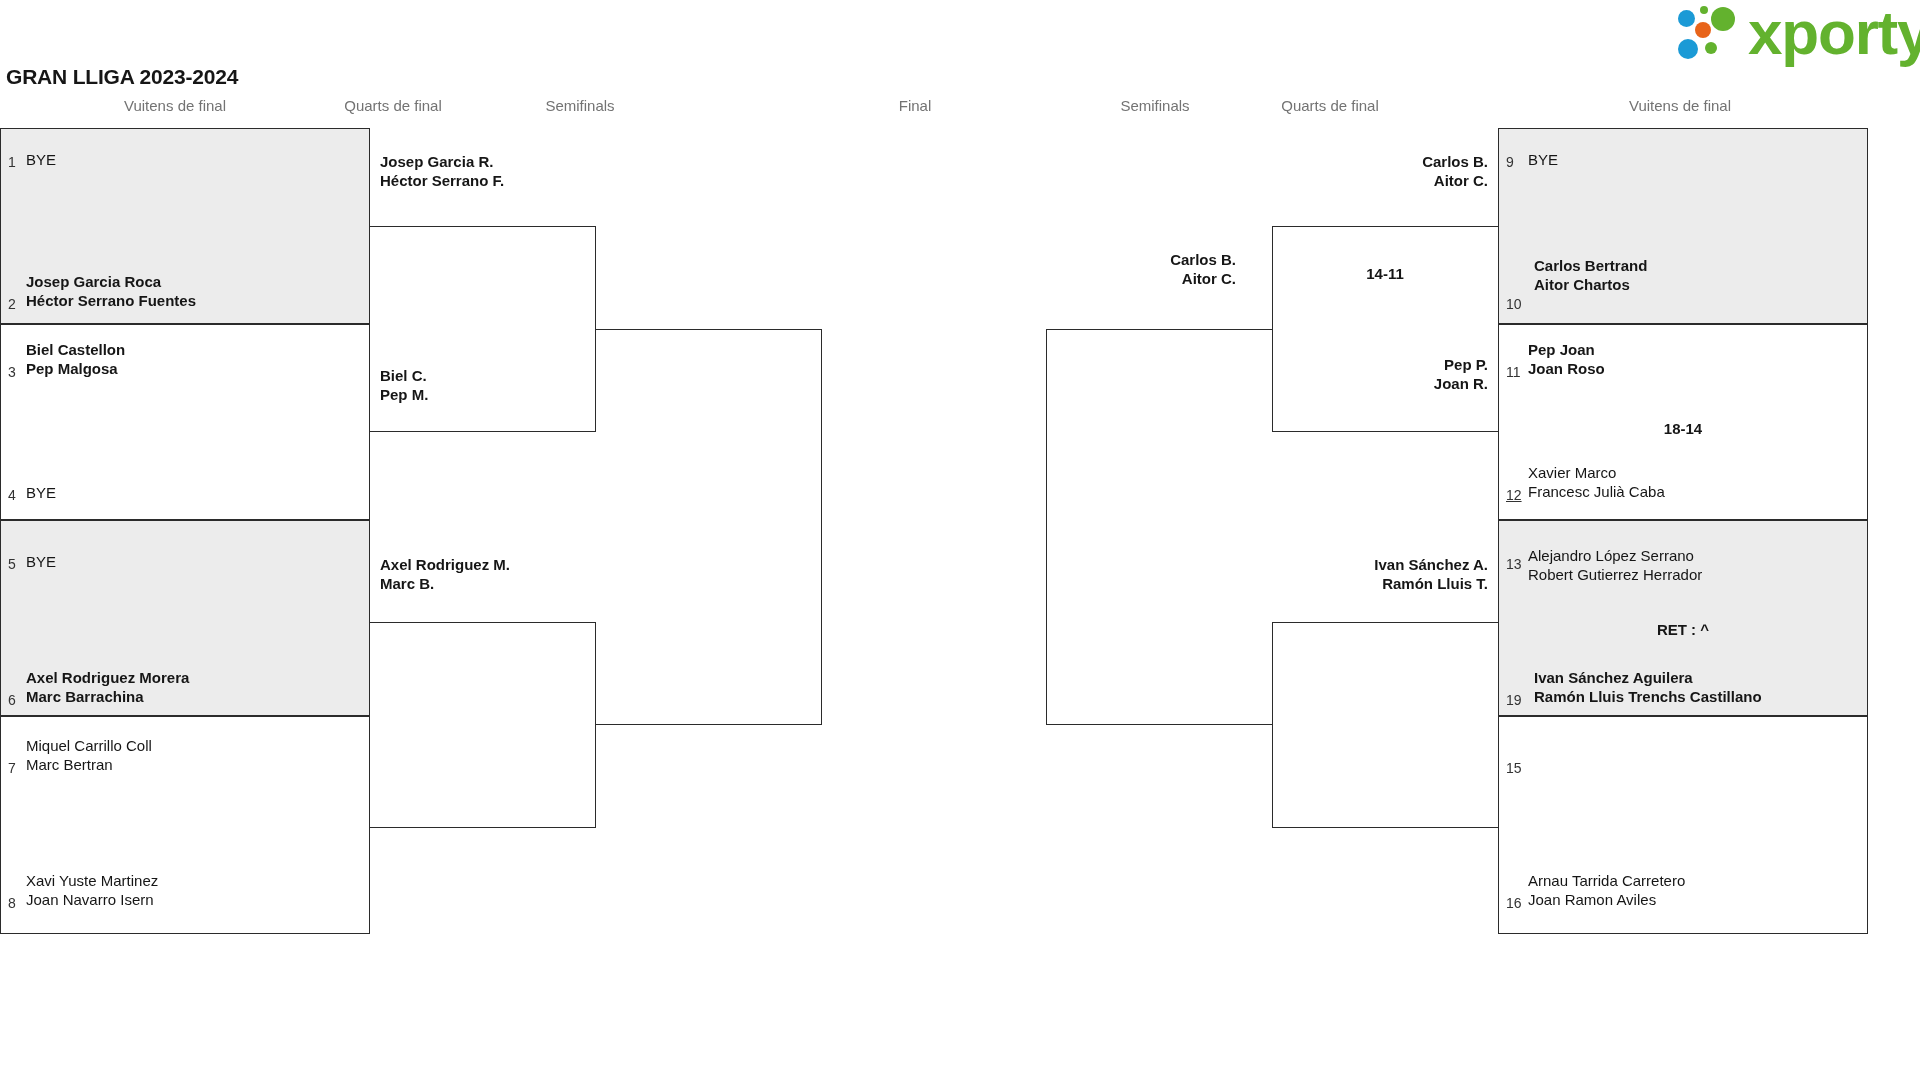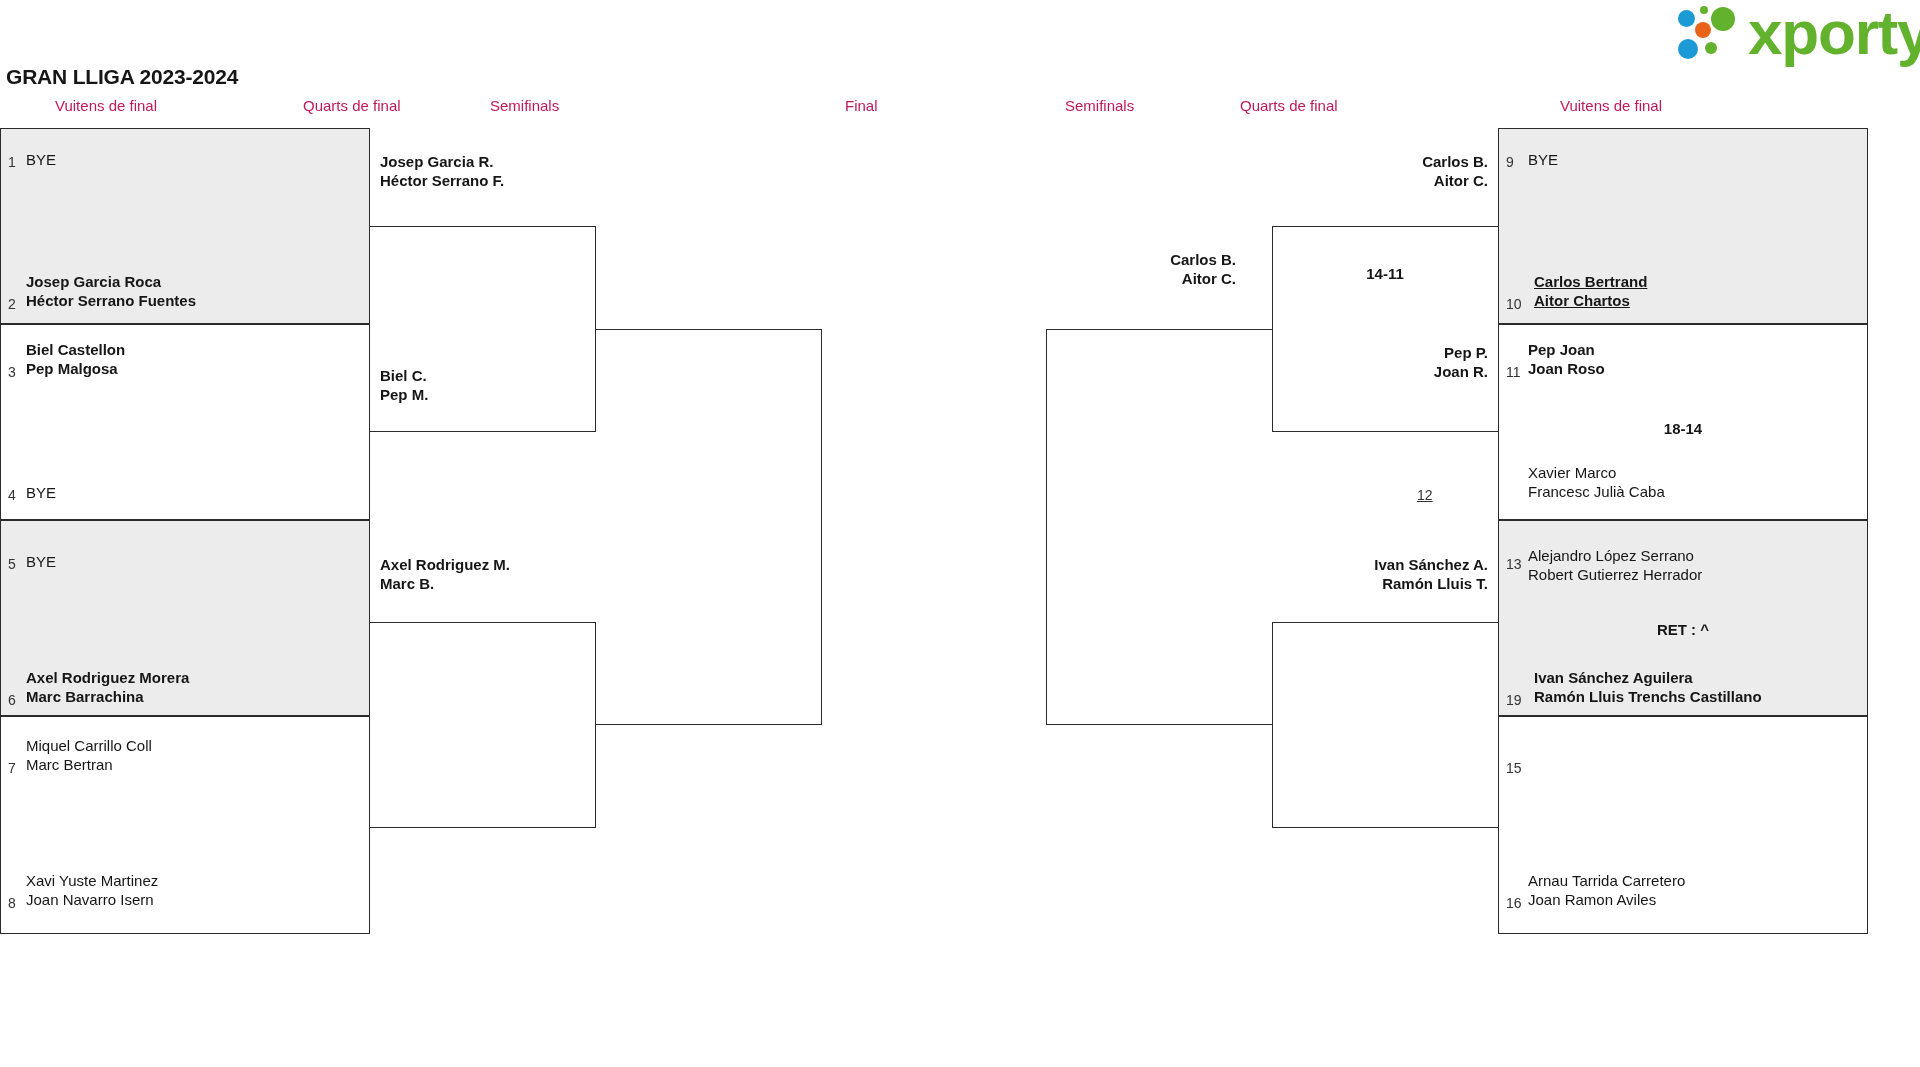--- a/index.html
+++ b/index.html
@@ -60,22 +60,23 @@
     letter-spacing: -1.2px;
     line-height: 60px;
   }
 
   
   .col-header {
     position: absolute;
     top: 97px;
     font-size: 15px;
     font-weight: 400;
-    white-space: nowrap;
-    color: #be185d;
+    text-align: center;
+    white-space: nowrap;
+    color: #737373;
   }
 
   
   .slot-box {
     position: absolute;
     box-sizing: border-box;
     border: 1px solid #2b2b2b;
     background: #ffffff;
   }
   .slot-box.shaded { background: #ececec; }
@@ -216,33 +217,33 @@
 </div>
 
 <div class="conn no-left" style="left:596px; top:329px; width:226px; height:396px;"></div>
 
 <div class="slot-box shaded" style="left:1498px; top:128px; width:370px; height:196px;"></div>
 <div class="seed-num" style="left:1506px; top:155px;">9</div>
 <div class="entry" style="left:1528px; top:150px;">
   <span class="ln">BYE</span>
 </div>
 <div class="seed-num" style="left:1506px; top:297px;">10</div>
-<div class="entry bold" style="left:1534px; top:272px;text-decoration:underline;">
+<div class="entry bold" style="left:1534px; top:256px;">
   <span class="ln">Carlos Bertrand</span>
   <span class="ln">Aitor Chartos</span>
 </div>
 
 <div class="slot-box" style="left:1498px; top:324px; width:370px; height:196px;"></div>
 <div class="seed-num" style="left:1506px; top:365px;">11</div>
 <div class="entry bold" style="left:1528px; top:340px;">
   <span class="ln">Pep Joan</span>
   <span class="ln">Joan Roso</span>
 </div>
 <div class="score" style="left:1498px; top:420px; width:370px;">18-14</div>
-<div class="seed-num" style="left:1417px; top:488px;text-decoration:underline;">12</div>
+<div class="seed-num" style="left:1506px; top:488px;text-decoration:underline;">12</div>
 <div class="entry" style="left:1528px; top:463px;">
   <span class="ln">Xavier Marco</span>
   <span class="ln">Francesc Julià Caba</span>
 </div>
 
 <div class="slot-box shaded" style="left:1498px; top:520px; width:370px; height:196px;"></div>
 <div class="seed-num" style="left:1506px; top:557px;">13</div>
 <div class="entry" style="left:1528px; top:546px;">
   <span class="ln">Alejandro López Serrano</span>
   <span class="ln">Robert Gutierrez Herrador</span>
@@ -264,21 +265,21 @@
   <span class="ln">Arnau Tarrida Carretero</span>
   <span class="ln">Joan Ramon Aviles</span>
 </div>
 
 <div class="conn no-right" style="left:1272px; top:226px; width:226px; height:206px;"></div>
 <div class="adv-label bold right-align" style="left:1198px; top:152px; width:290px;">
   <span class="ln">Carlos B.</span>
   <span class="ln">Aitor C.</span>
 </div>
 <div class="score" style="left:1272px; top:265px; width:226px;">14-11</div>
-<div class="adv-label right-align" style="left:1198px; top:343px; width:290px;">
+<div class="adv-label right-align" style="left:1198px; top:355px; width:290px;">
   <span class="ln">Pep P.</span>
   <span class="ln">Joan R.</span>
 </div>
 
 <div class="conn no-right" style="left:1272px; top:622px; width:226px; height:206px;"></div>
 <div class="adv-label right-align" style="left:1198px; top:555px; width:290px;">
   <span class="ln">Ivan Sánchez A.</span>
   <span class="ln">Ramón Lluis T.</span>
 </div>
 

